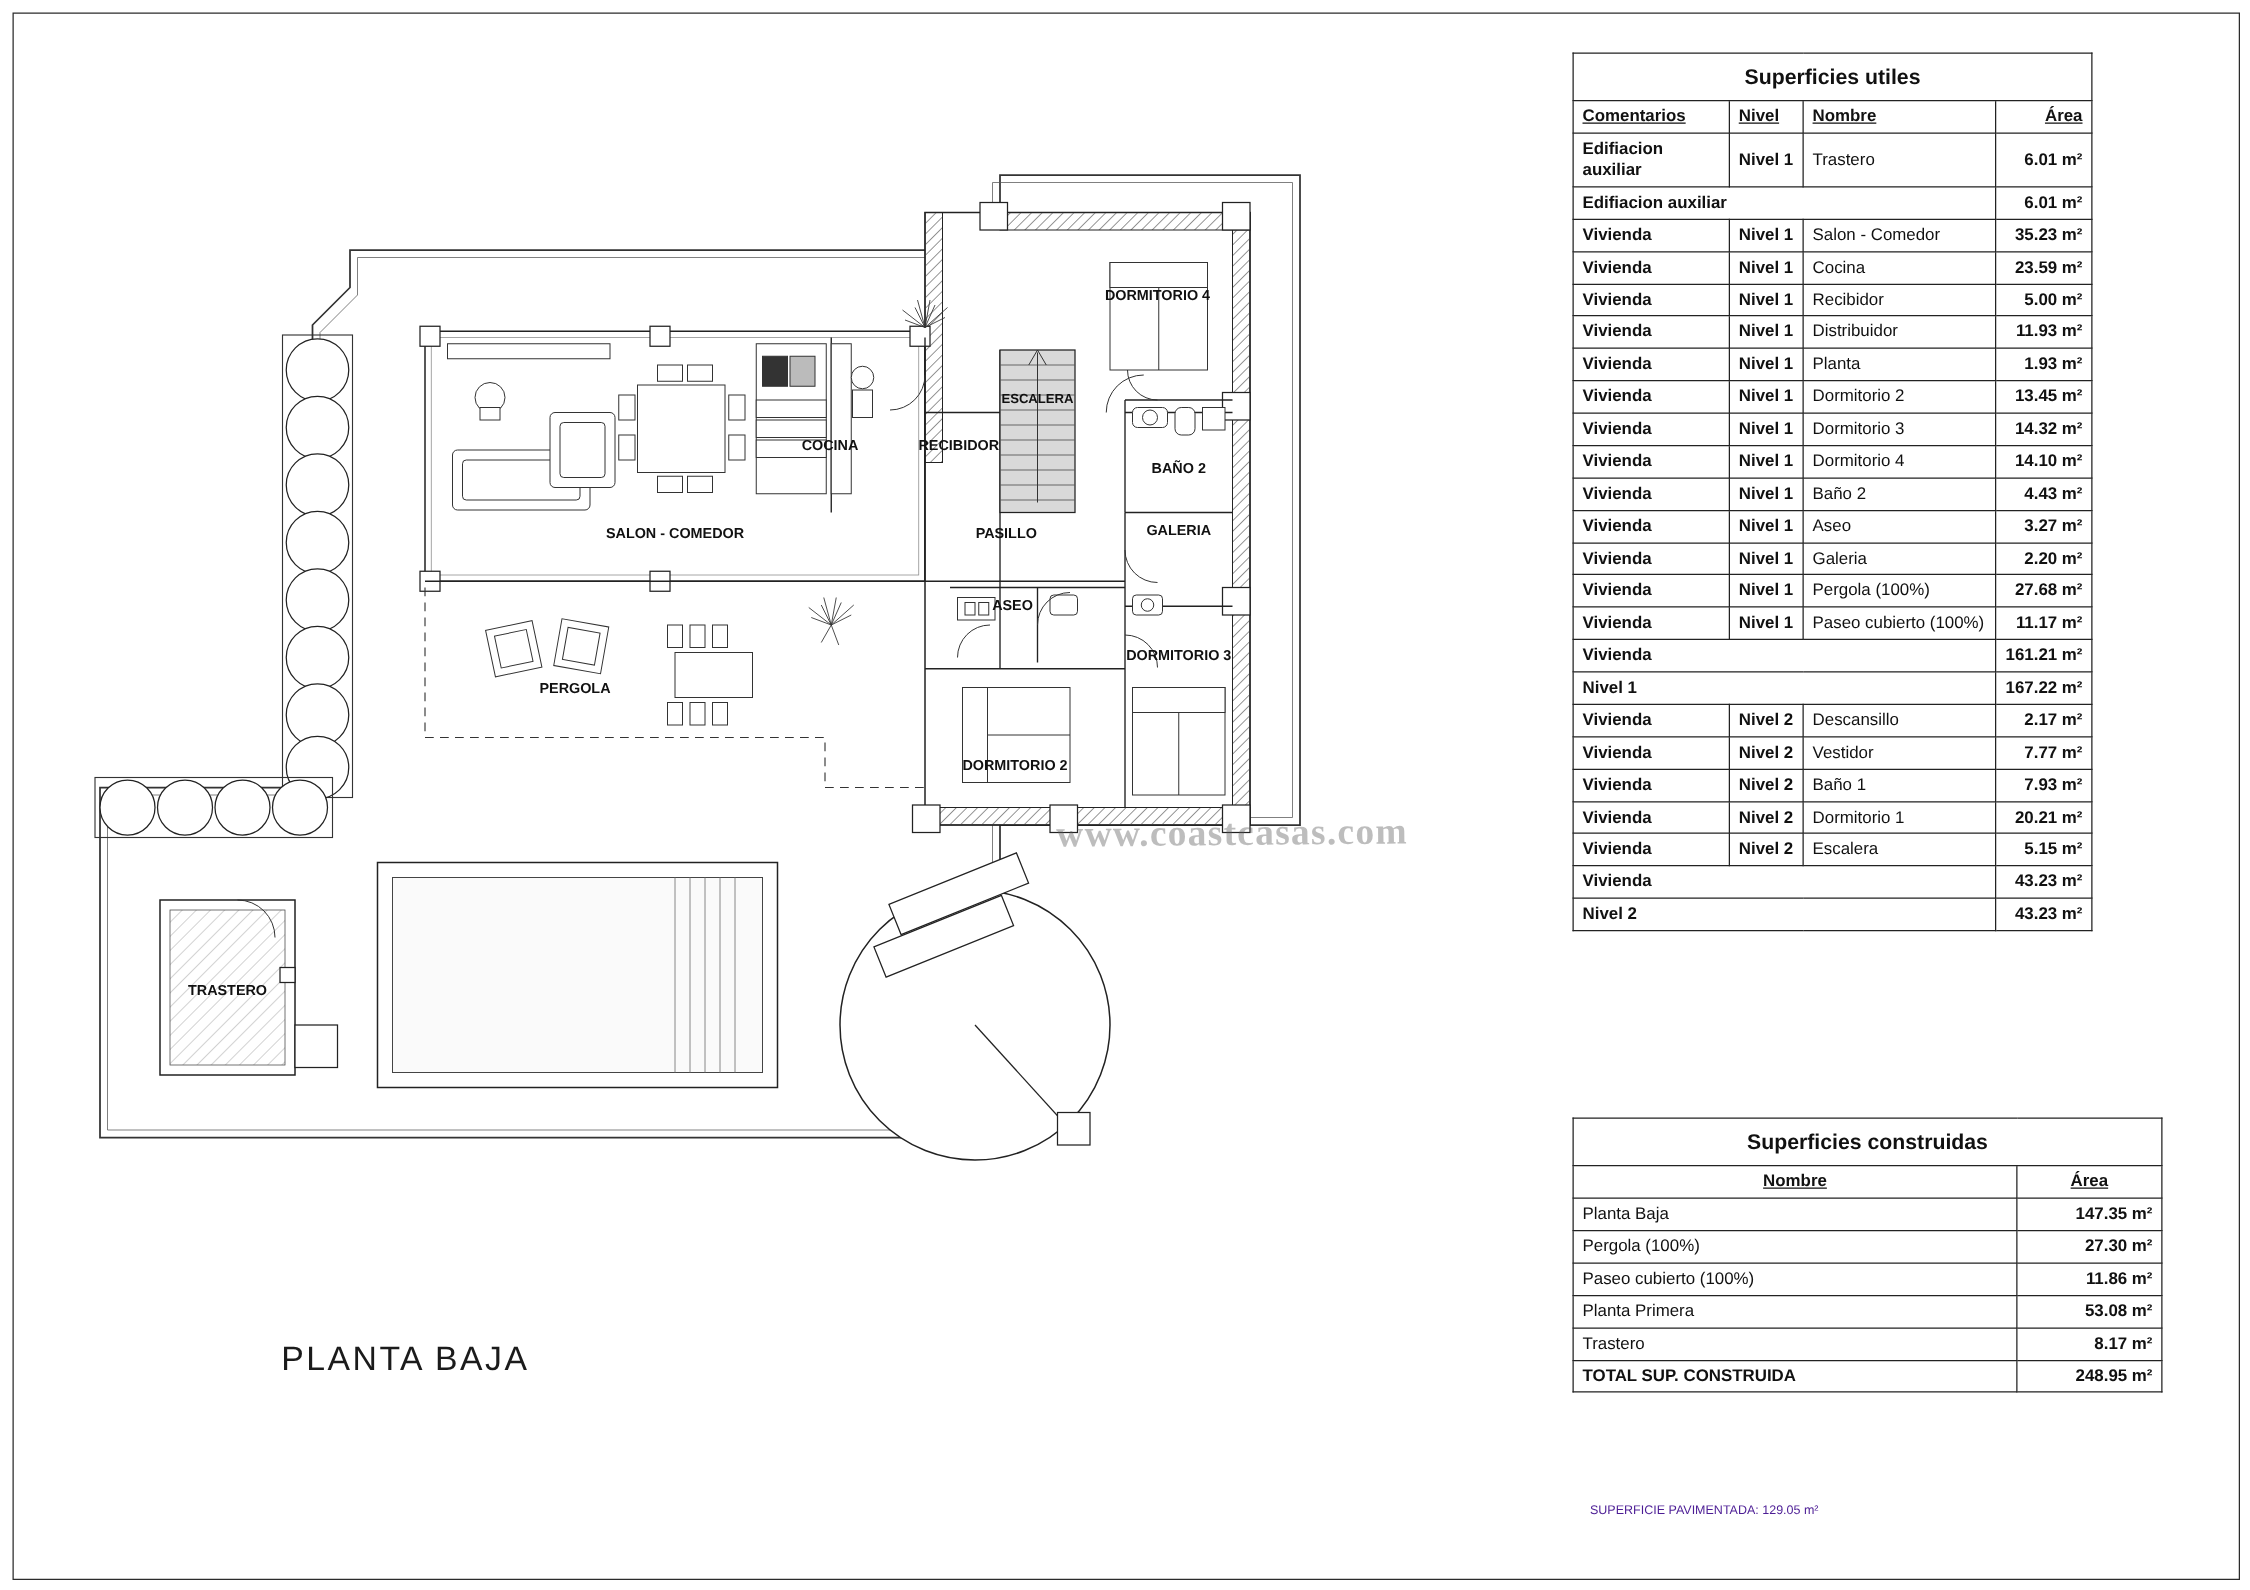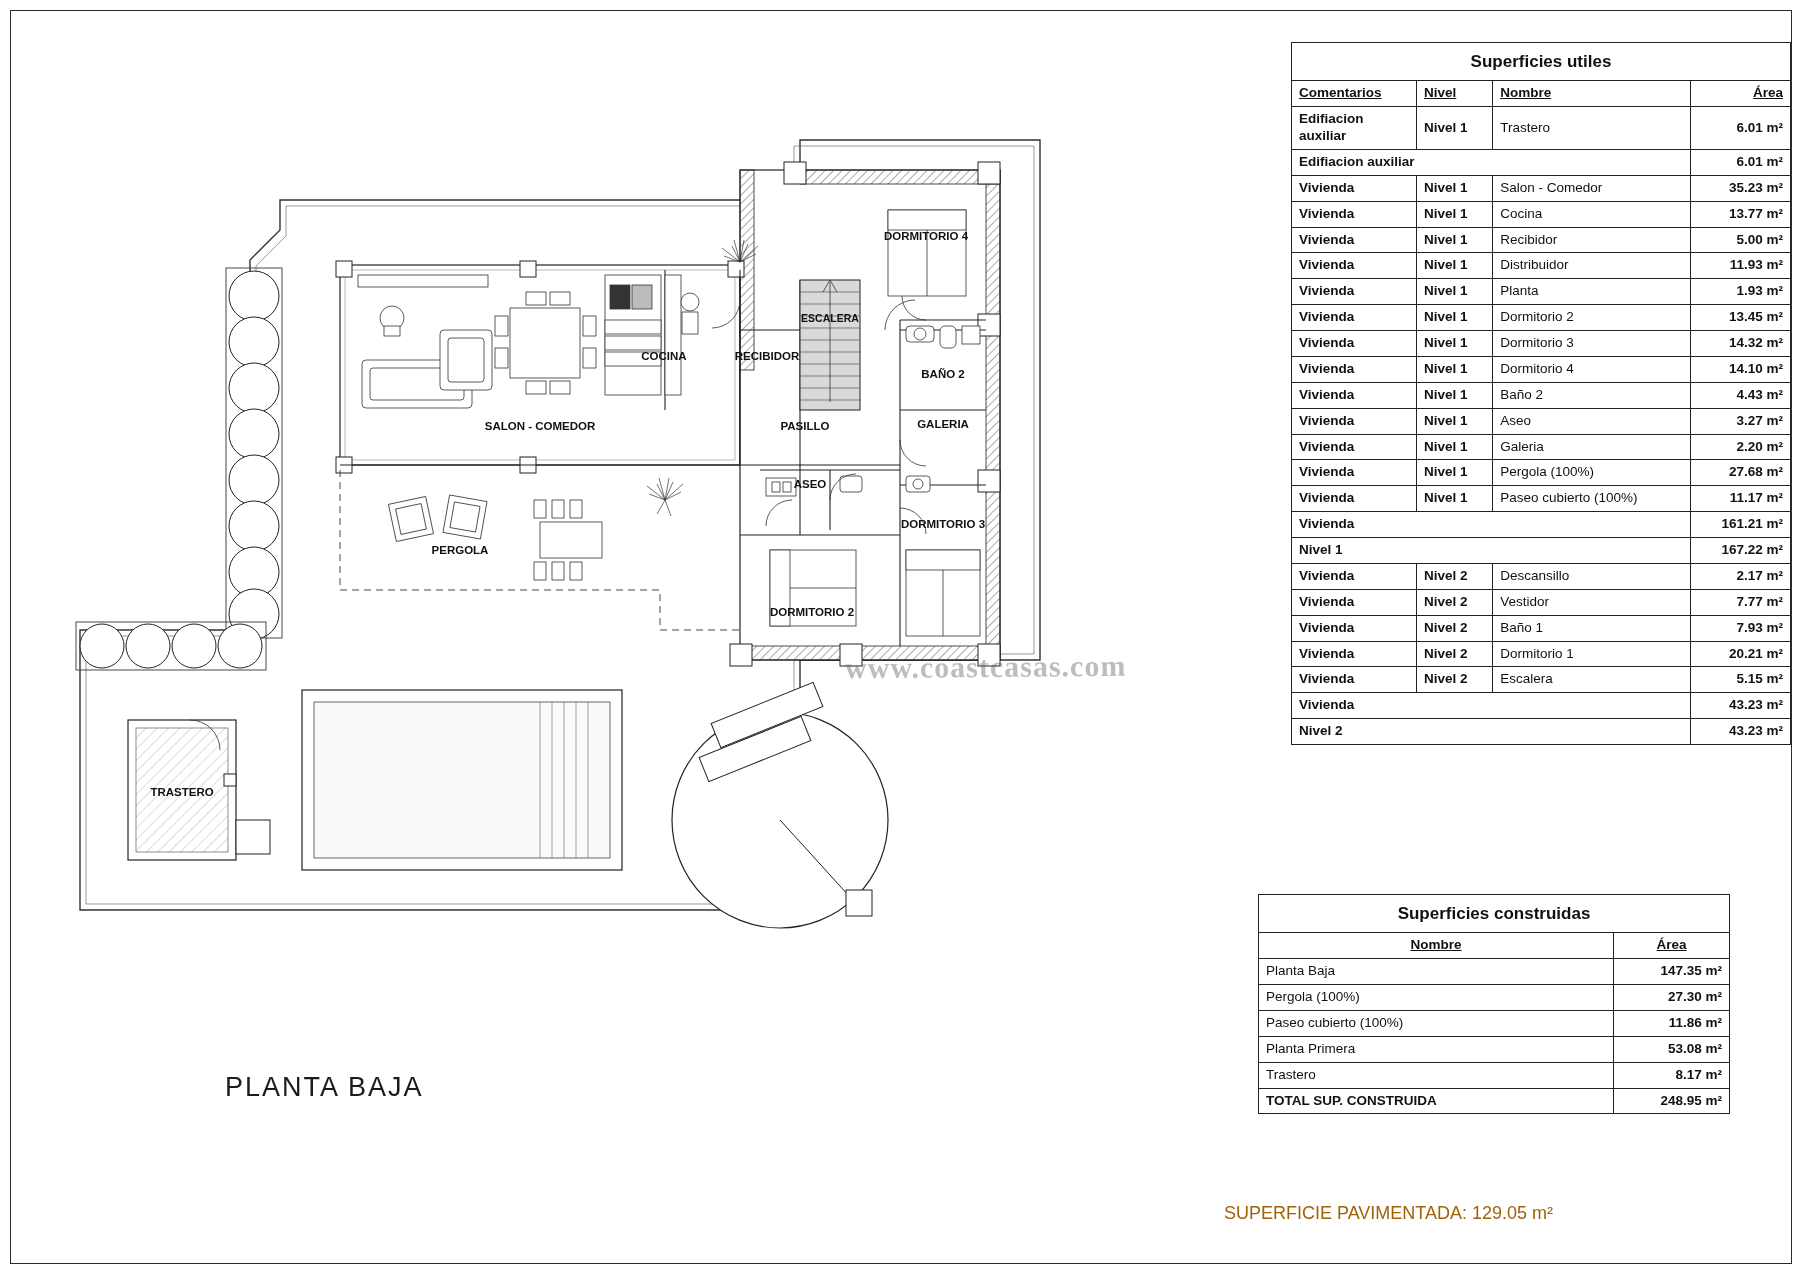--- a/index.html
+++ b/index.html
@@ -18,23 +18,23 @@
   
   .tbl{position:absolute;border-collapse:collapse;font-size:13.5px;}
   .tbl td,.tbl th{border:1px solid #222;padding:4px 7px;line-height:1.25;}
   .tbl .hdr-title{font-weight:bold;font-size:17px;text-align:center;padding:8px 4px;}
   .tbl .colhdr{font-weight:bold;text-decoration:underline;}
   .tbl .num{text-align:right;font-weight:bold;white-space:nowrap;}
   .tbl .nm{white-space:nowrap;}
   .tbl .bold{font-weight:bold;}
   .spanrow td{font-weight:bold;}
 
-  #utiles{left:1258px;top:42px;width:500px;margin-left:33px;}
+  #utiles{left:1258px;top:42px;width:416px;}
   #construidas{left:1258px;top:894px;width:472px;}
-  .pav{position:absolute;left:1224px;top:1203px;font-size:18px;color:#a16207;}
+  .pav{position:absolute;left:1272px;top:1203px;font-size:10px;color:#4c1d95;}
 
   .watermark{
     position:absolute;left:805px;top:620px;
     font-family:"Liberation Serif", serif;
     font-size:30px;color:rgba(90,90,90,.40);
     letter-spacing:1px;font-weight:bold;white-space:nowrap;
     transform:rotate(-0.5deg);
   }
   .plantitle{
     position:absolute;left:225px;top:1072px;
@@ -317,21 +317,21 @@
     <tr>
       <td class="bold">Vivienda</td>
       <td class="bold nm">Nivel 1</td>
       <td class="nm">Salon - Comedor</td>
       <td class="num">35.23 m²</td>
     </tr>
     <tr>
       <td class="bold">Vivienda</td>
       <td class="bold nm">Nivel 1</td>
       <td class="nm">Cocina</td>
-      <td class="num">13.77 m²</td>
+      <td class="num">23.59 m²</td>
     </tr>
     <tr>
       <td class="bold">Vivienda</td>
       <td class="bold nm">Nivel 1</td>
       <td class="nm">Recibidor</td>
       <td class="num">5.00 m²</td>
     </tr>
     <tr>
       <td class="bold">Vivienda</td>
       <td class="bold nm">Nivel 1</td>

